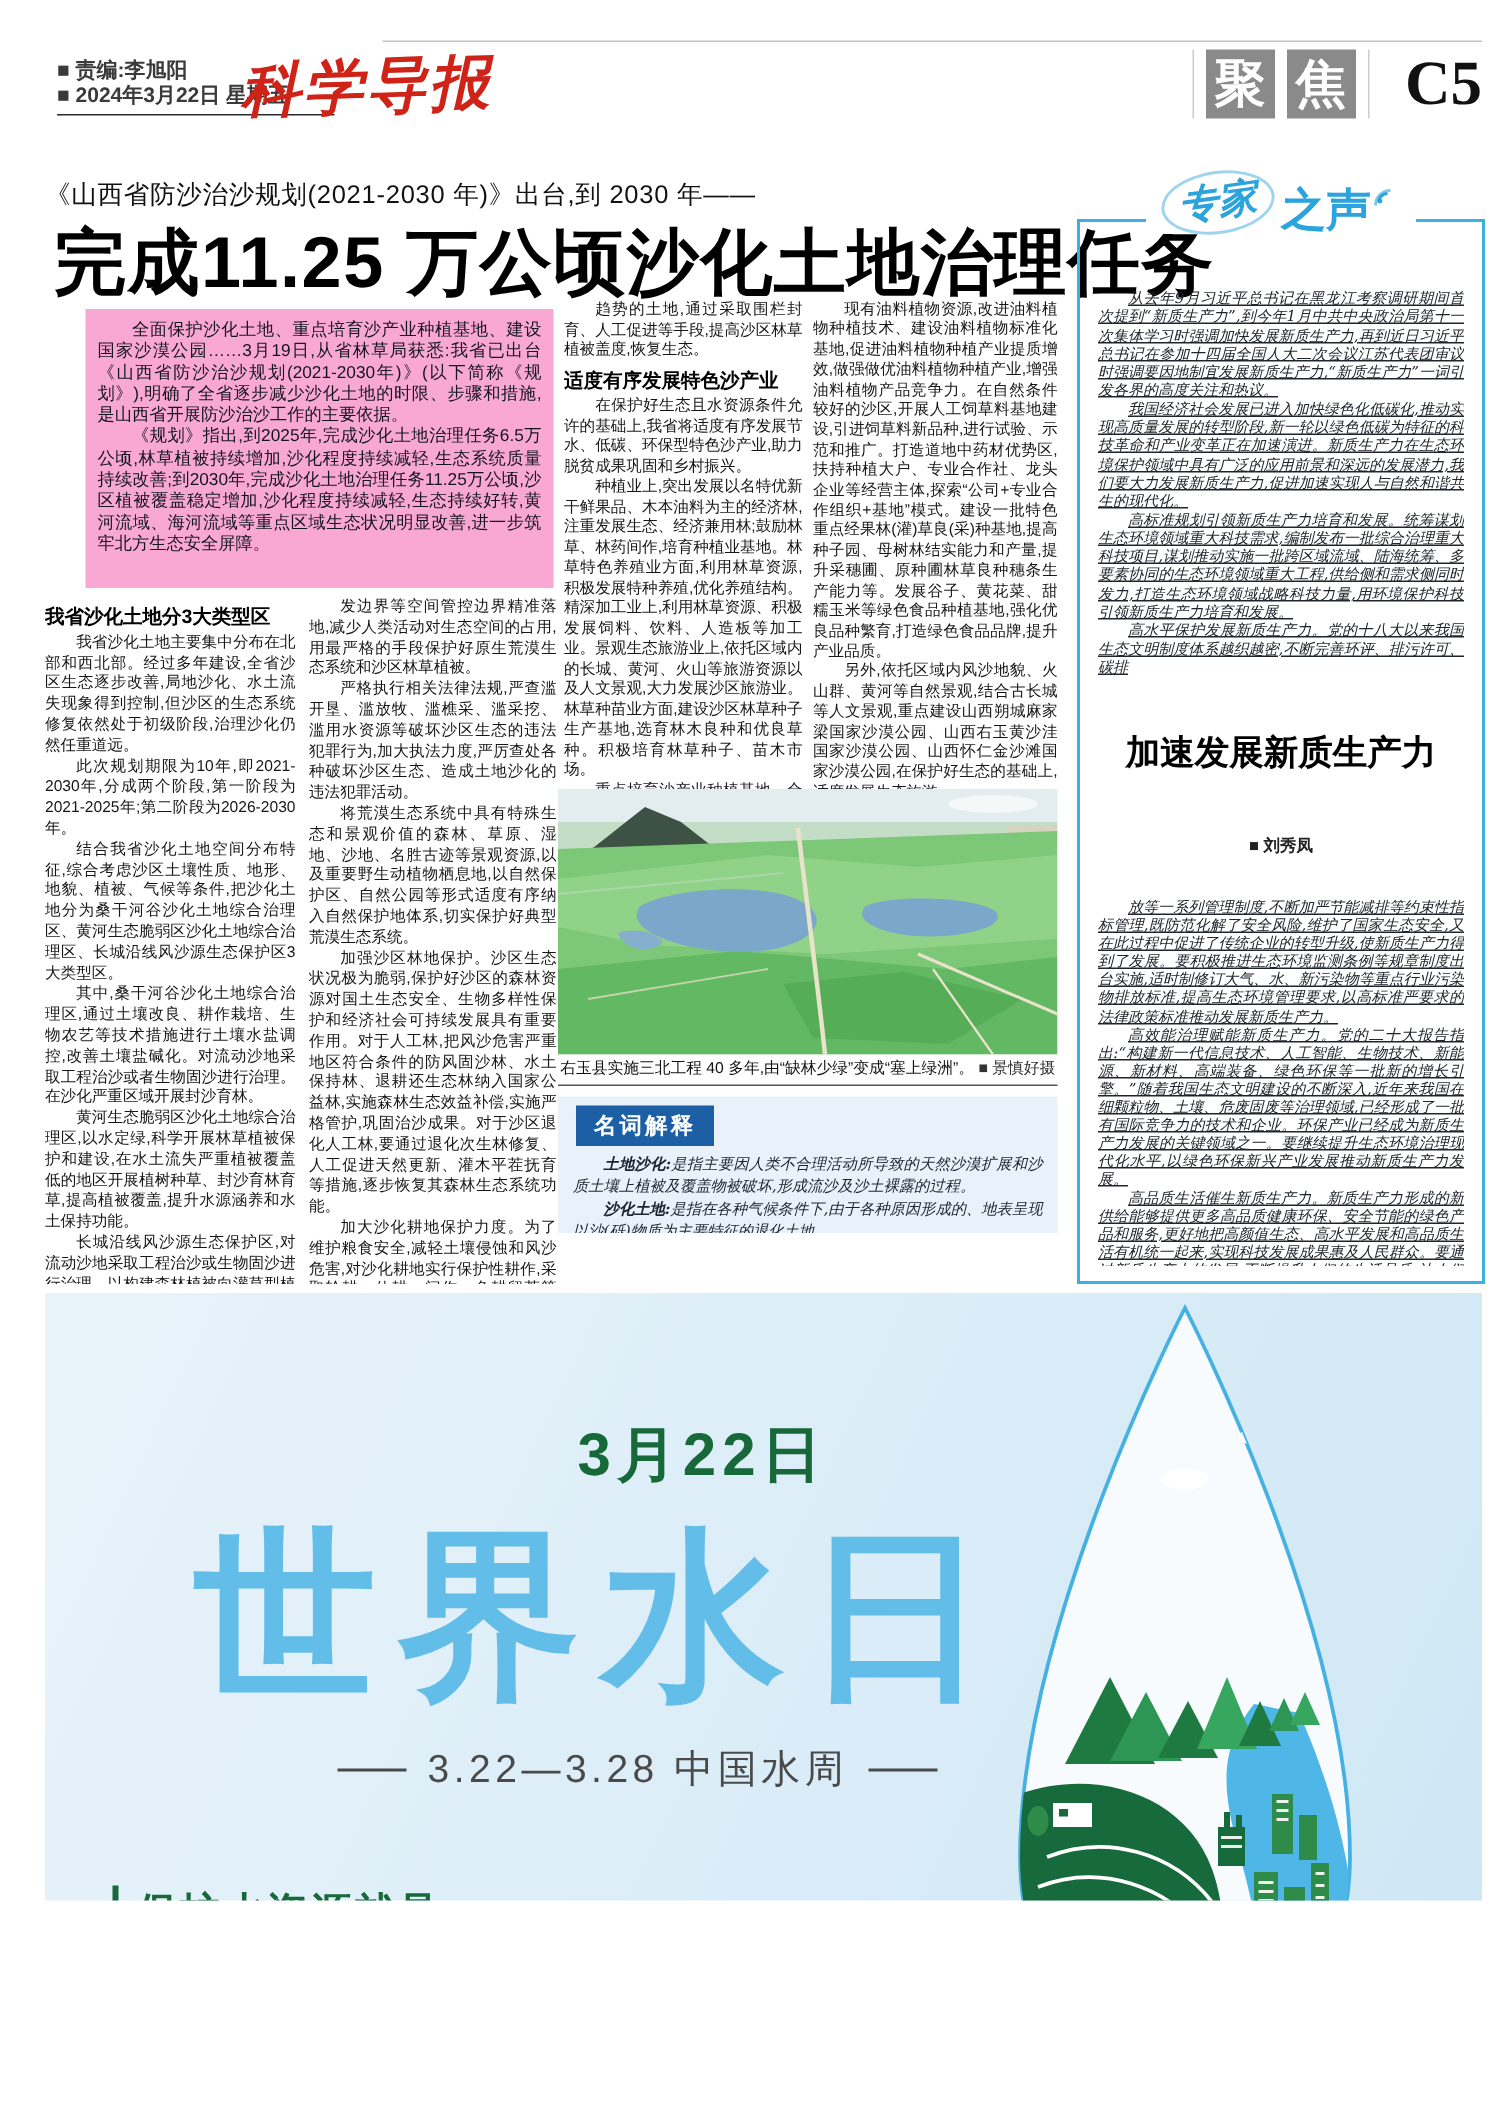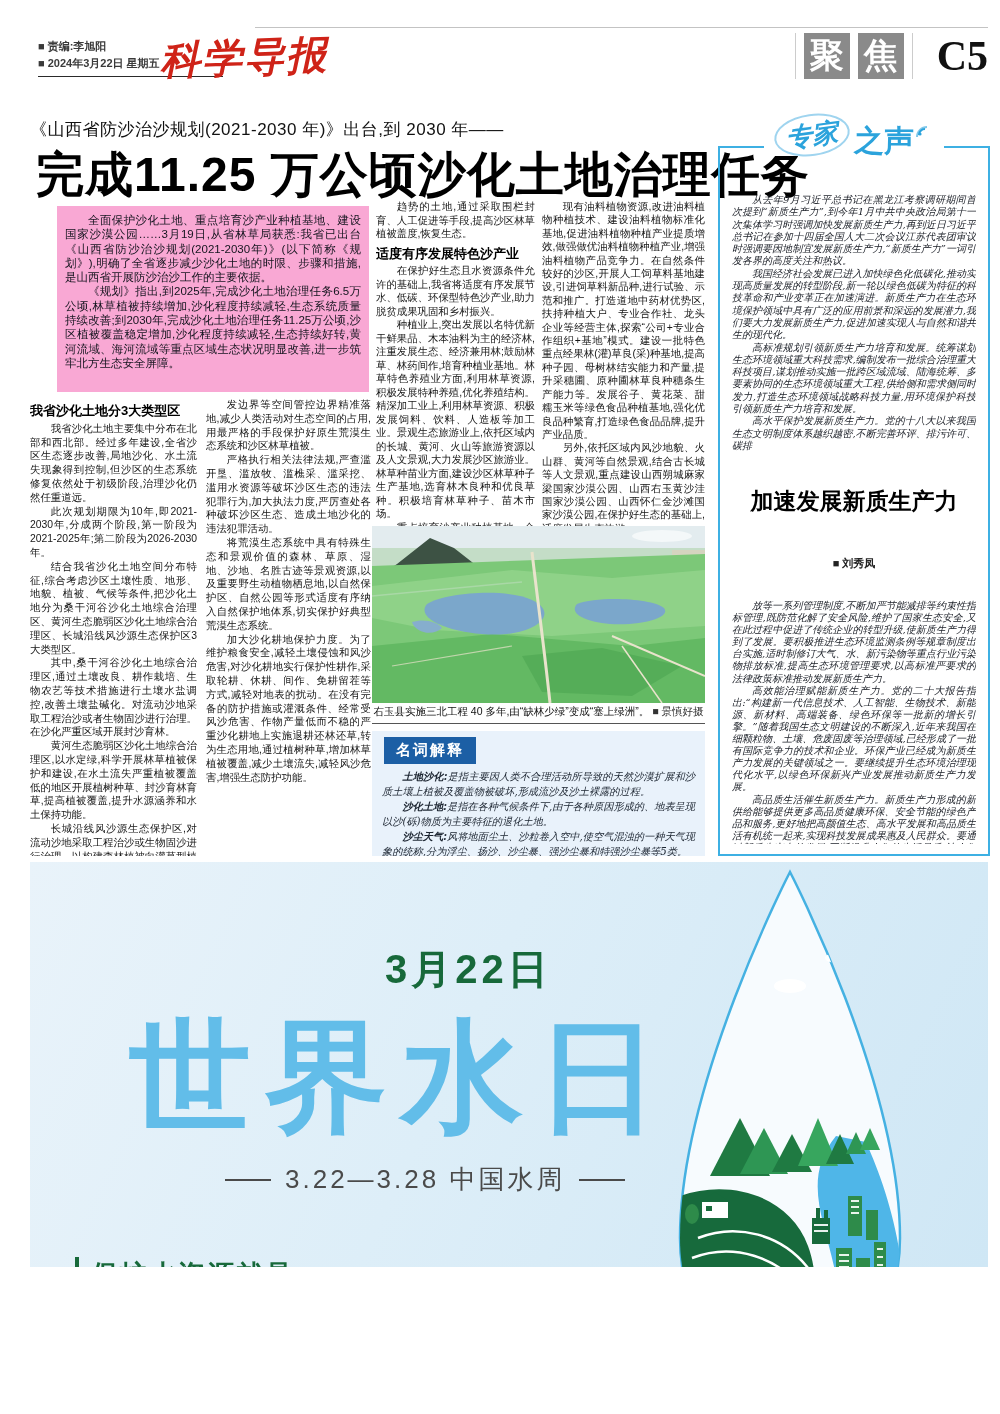--- a/index.html
+++ b/index.html
@@ -1,20 +1,20 @@
 <!DOCTYPE html>
 <html><head>
 <meta charset="utf-8">
 <style>
   html,body{margin:0;padding:0;background:#fff;}
   .page{position:relative;width:1000px;height:1414px;background:#fff;overflow:hidden;
         font-family:"Liberation Sans",sans-serif;color:#1a1a1a;}
   
   .top-rule{position:absolute;left:255px;top:27px;width:733px;height:1px;background:#c3c3c3;}
-  .hdr-left{position:absolute;left:38px;top:38px;width:200px;font-size:11px;font-weight:bold;color:#3a3a3a;line-height:17px;}
+  .hdr-left{position:absolute;left:38px;top:38px;width:200px;font-size:14px;font-weight:bold;color:#3a3a3a;line-height:17px;}
   .hdr-left .u{display:block;border-bottom:1.5px solid #2a2a2a;padding-bottom:4px;width:185px;}
   .masthead{position:absolute;left:160px;top:30px;width:180px;font-size:40px;font-weight:bold;
             color:#cf2318;font-family:"DejaVu Serif",serif;font-style:italic;transform:rotate(-2deg);letter-spacing:2px;}
   .section-area{position:absolute;right:12px;top:32px;display:flex;align-items:center;gap:8px;}
   .sec-box{display:inline-flex;align-items:center;justify-content:center;width:46px;height:46px;
            background:#8a8a8a;color:#fff;font-size:34px;font-weight:bold;}
   .sec-sep{width:1px;height:46px;background:#cccccc;}
   .page-no{font-family:"Liberation Serif",serif;font-size:42px;font-weight:bold;color:#111;margin-left:16px;}
   
   .kicker{position:absolute;left:30px;top:118px;font-size:17px;color:#111;letter-spacing:.5px;}
@@ -32,39 +32,39 @@
   .col2{left:206px;top:398px;width:165px;height:458px;}
   .col3{left:376px;top:200px;width:159px;height:326px;line-height:13.5px;}
   .col4{left:542px;top:200px;width:163px;height:326px;line-height:13.4px;}
   
   .photo{position:absolute;left:372px;top:526px;width:333px;height:177px;overflow:hidden;}
   .photo svg{display:block;}
   .caption{position:absolute;left:372px;top:705px;width:333px;font-size:10.5px;color:#111;
            border-bottom:1px solid #555;padding-bottom:4px;text-align:center;}
   .caption .credit{color:#333;}
   
-  .defbox{position:absolute;left:372px;top:731px;width:333px;height:125px;background:#e9f2fb;overflow:hidden;}
+  .defbox{position:absolute;left:372px;top:731px;width:333px;height:91px;background:#e9f2fb;overflow:hidden;}
   .def-tab{position:absolute;left:12px;top:6px;background:#1c5fa5;color:#fff;font-size:15px;font-weight:bold;
            padding:4px 12px;letter-spacing:2px;}
   .def-items{margin:38px 10px 0 10px;font-size:10.2px;line-height:14.6px;color:#1b2430;
              font-family:"DejaVu Serif",serif;font-style:italic;text-align:justify;}
   .def-items p{margin:0;text-indent:2em;}
   .def-items b{font-style:italic;}
   
   .expert{position:absolute;left:718px;top:146px;width:268px;height:706px;border:2px solid #3db0e3;}
   .expert-logo{position:absolute;left:50%;top:-34px;transform:translateX(-50%);background:#fff;
                padding:0 10px;white-space:nowrap;display:flex;align-items:flex-end;}
   .logo-zj{display:inline-block;border:2px solid #9fd4ef;border-radius:50%;padding:6px 10px;
            color:#2ba3dc;font-size:26px;font-weight:bold;font-style:italic;font-family:"DejaVu Serif",serif;
            transform:rotate(-8deg);line-height:1;}
   .logo-zs{color:#2ba3dc;font-size:30px;font-weight:900;margin-left:4px;line-height:1;}
   .logo-signal{margin-left:2px;margin-bottom:18px;}
   .expert-text{position:absolute;left:12px;right:12px;font-size:10px;line-height:12.3px;text-align:justify;
                color:#20242c;font-family:"DejaVu Serif",serif;font-style:italic;overflow:hidden;}
-  .expert-text p{margin:0;text-indent:2em;}
+  .expert-text p{margin:0;text-indent:2em;text-decoration:underline;}
   .et-top{top:46px;height:288px;}
   .et-bottom{top:452px;height:244px;line-height:12.1px;}
   .expert-title{position:absolute;left:8px;right:8px;top:338px;text-align:center;font-size:23px;
                 font-weight:900;color:#000;line-height:31px;font-family:"Liberation Sans",sans-serif;}
   .expert-byline{position:absolute;left:0;right:0;top:408px;text-align:center;font-size:11px;color:#222;font-weight:bold;}
   
   .poster{position:absolute;left:30px;top:862px;width:958px;height:405px;overflow:hidden;
           background:linear-gradient(115deg,#e9f3fa 0%,#ddeef8 45%,#cfe7f5 100%);}
   .poster-date{position:absolute;left:355px;top:80px;font-size:40px;font-weight:900;color:#17693a;letter-spacing:4px;}
   .poster-title{position:absolute;left:55px;top:135px;font-size:122px;font-weight:900;color:#62bde9;
@@ -114,20 +114,21 @@
     <p>结合我省沙化土地空间分布特征,综合考虑沙区土壤性质、地形、地貌、植被、气候等条件,把沙化土地分为桑干河谷沙化土地综合治理区、黄河生态脆弱区沙化土地综合治理区、长城沿线风沙源生态保护区3大类型区。</p>
     <p>其中,桑干河谷沙化土地综合治理区,通过土壤改良、耕作栽培、生物农艺等技术措施进行土壤水盐调控,改善土壤盐碱化。对流动沙地采取工程治沙或者生物固沙进行治理。在沙化严重区域开展封沙育林。</p>
     <p>黄河生态脆弱区沙化土地综合治理区,以水定绿,科学开展林草植被保护和建设,在水土流失严重植被覆盖低的地区开展植树种草、封沙育林育草,提高植被覆盖,提升水源涵养和水土保持功能。</p>
     <p>长城沿线风沙源生态保护区,对流动沙地采取工程治沙或生物固沙进行治理。以构建森林植被向灌草型植被过渡的地带性植物群落为方向,宜林则林、宜灌则灌、宜草则草,乔灌草结合,采取飞播、退化林修复、人工造林等综合措施,营造适宜稳定的植物群落。</p>
 
   </div>
   <div class="bodycol col2">
     <p>发边界等空间管控边界精准落地,减少人类活动对生态空间的占用,用最严格的手段保护好原生荒漠生态系统和沙区林草植被。</p>
     <p>严格执行相关法律法规,严查滥开垦、滥放牧、滥樵采、滥采挖、滥用水资源等破坏沙区生态的违法犯罪行为,加大执法力度,严厉查处各种破坏沙区生态、造成土地沙化的违法犯罪活动。</p>
     <p>将荒漠生态系统中具有特殊生态和景观价值的森林、草原、湿地、沙地、名胜古迹等景观资源,以及重要野生动植物栖息地,以自然保护区、自然公园等形式适度有序纳入自然保护地体系,切实保护好典型荒漠生态系统。</p>
+    <p>加强沙区林地保护。沙区生态状况极为脆弱,保护好沙区的森林资源对国土生态安全、生物多样性保护和经济社会可持续发展具有重要作用。对于人工林,把风沙危害严重地区符合条件的防风固沙林、水土保持林、退耕还生态林纳入国家公益林,实施森林生态效益补偿,实施严格管护,巩固治沙成果。对于沙区退化人工林,要通过退化次生林修复、人工促进天然更新、灌木平茬抚育等措施,逐步恢复其森林生态系统功能。</p>
     <p>加大沙化耕地保护力度。为了维护粮食安全,减轻土壤侵蚀和风沙危害,对沙化耕地实行保护性耕作,采取轮耕、休耕、间作、免耕留茬等方式,减轻对地表的扰动。在没有完备的防护措施或灌溉条件、经常受风沙危害、作物产量低而不稳的严重沙化耕地上实施退耕还林还草,转为生态用地,通过植树种草,增加林草植被覆盖,减少土壤流失,减轻风沙危害,增强生态防护功能。</p>
 
   </div>
   <div class="bodycol col3">
     <p>趋势的土地,通过采取围栏封育、人工促进等手段,提高沙区林草植被盖度,恢复生态。</p>
     <h3>适度有序发展特色沙产业</h3>
     <p>在保护好生态且水资源条件允许的基础上,我省将适度有序发展节水、低碳、环保型特色沙产业,助力脱贫成果巩固和乡村振兴。</p>
     <p>种植业上,突出发展以名特优新干鲜果品、木本油料为主的经济林,注重发展生态、经济兼用林;鼓励林草、林药间作,培育种植业基地。林草特色养殖业方面,利用林草资源,积极发展特种养殖,优化养殖结构。精深加工业上,利用林草资源、积极发展饲料、饮料、人造板等加工业。景观生态旅游业上,依托区域内的长城、黄河、火山等旅游资源以及人文景观,大力发展沙区旅游业。林草种苗业方面,建设沙区林草种子生产基地,选育林木良种和优良草种。积极培育林草种子、苗木市场。</p>
     <p>重点培育沙产业种植基地。合理利用</p>
   </div>

